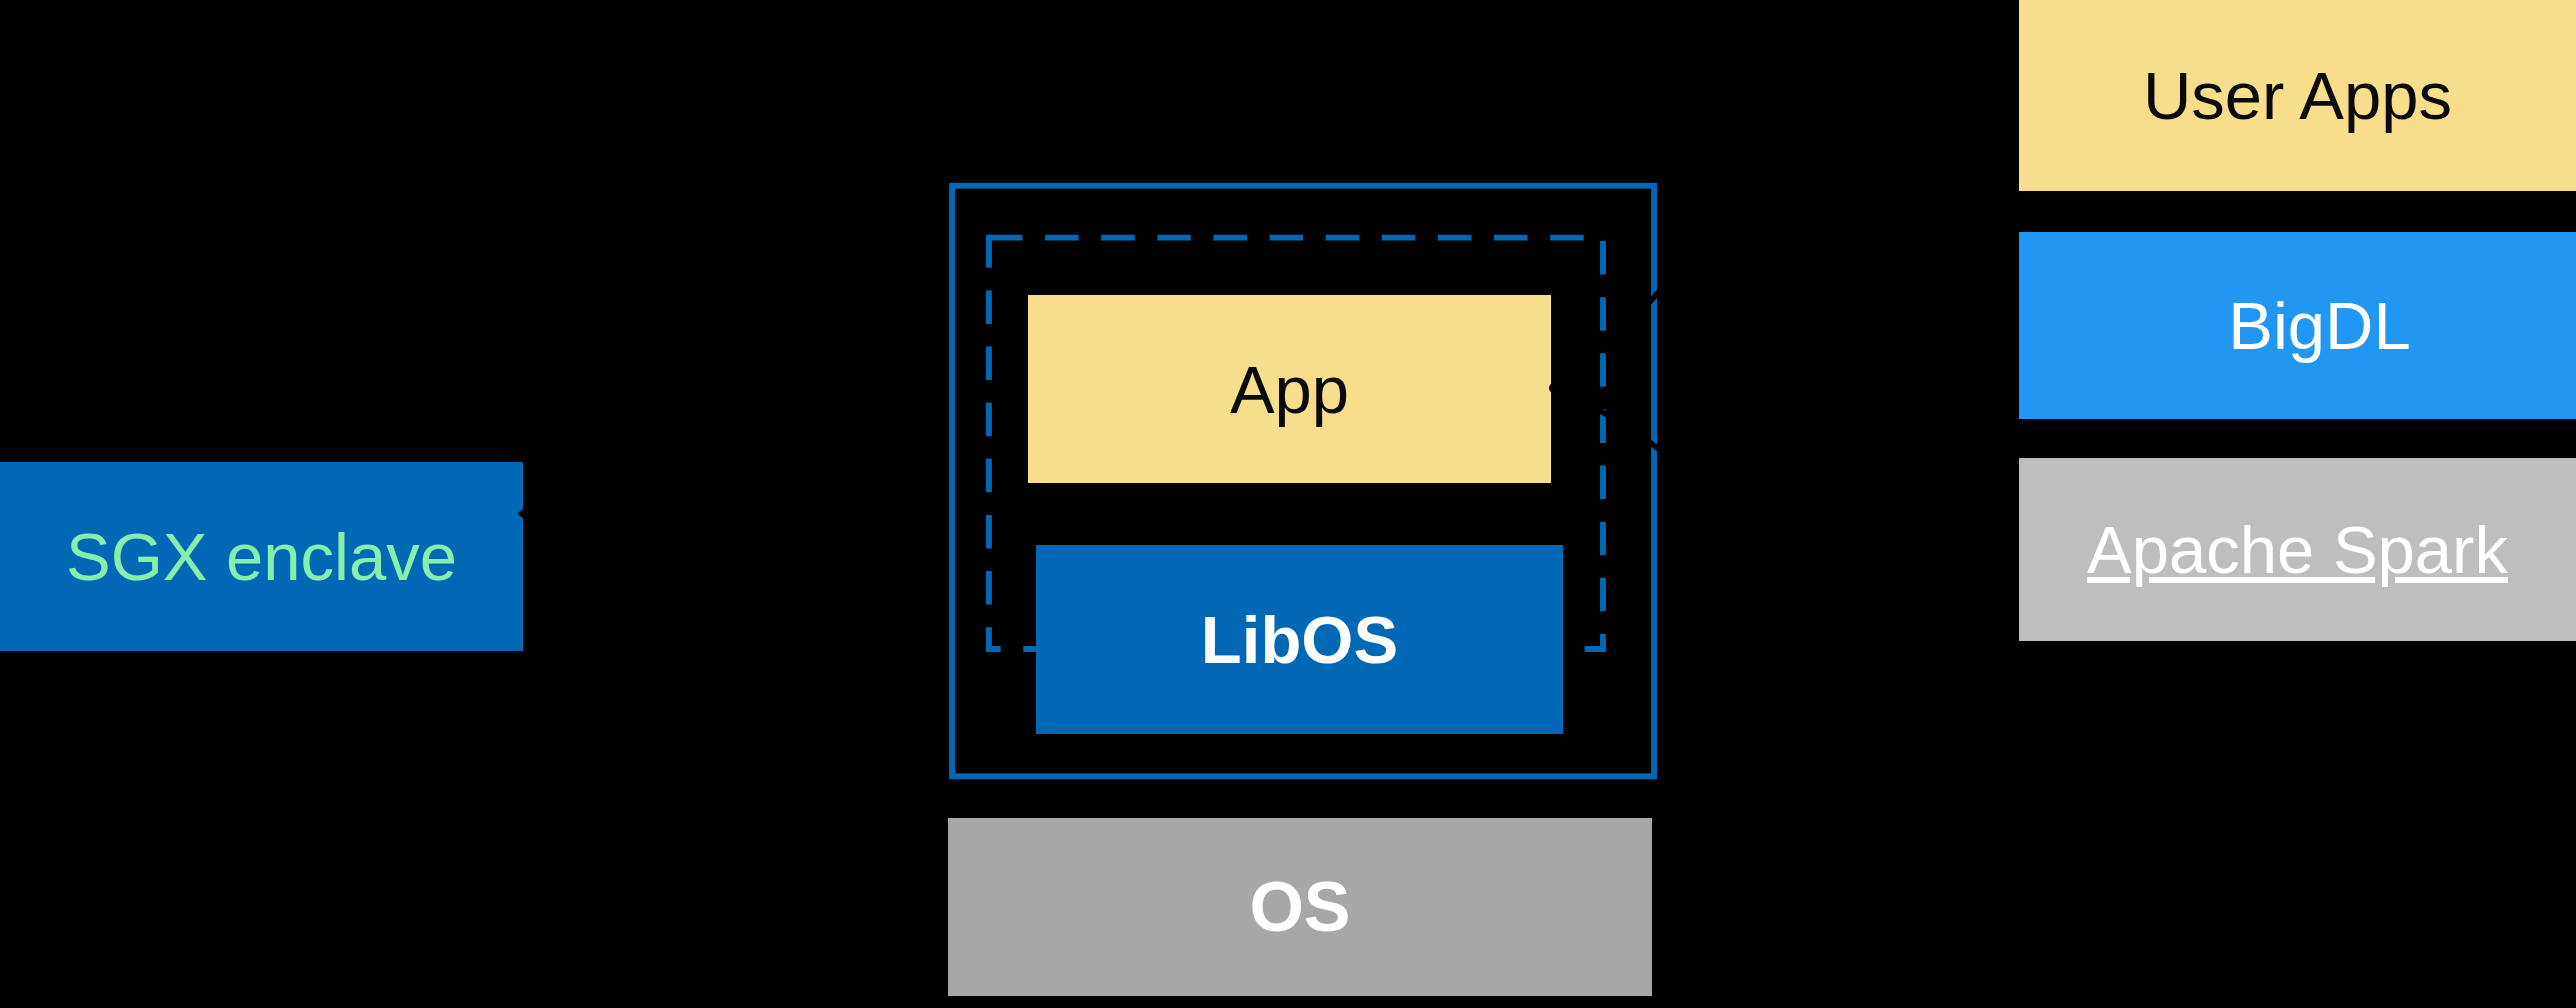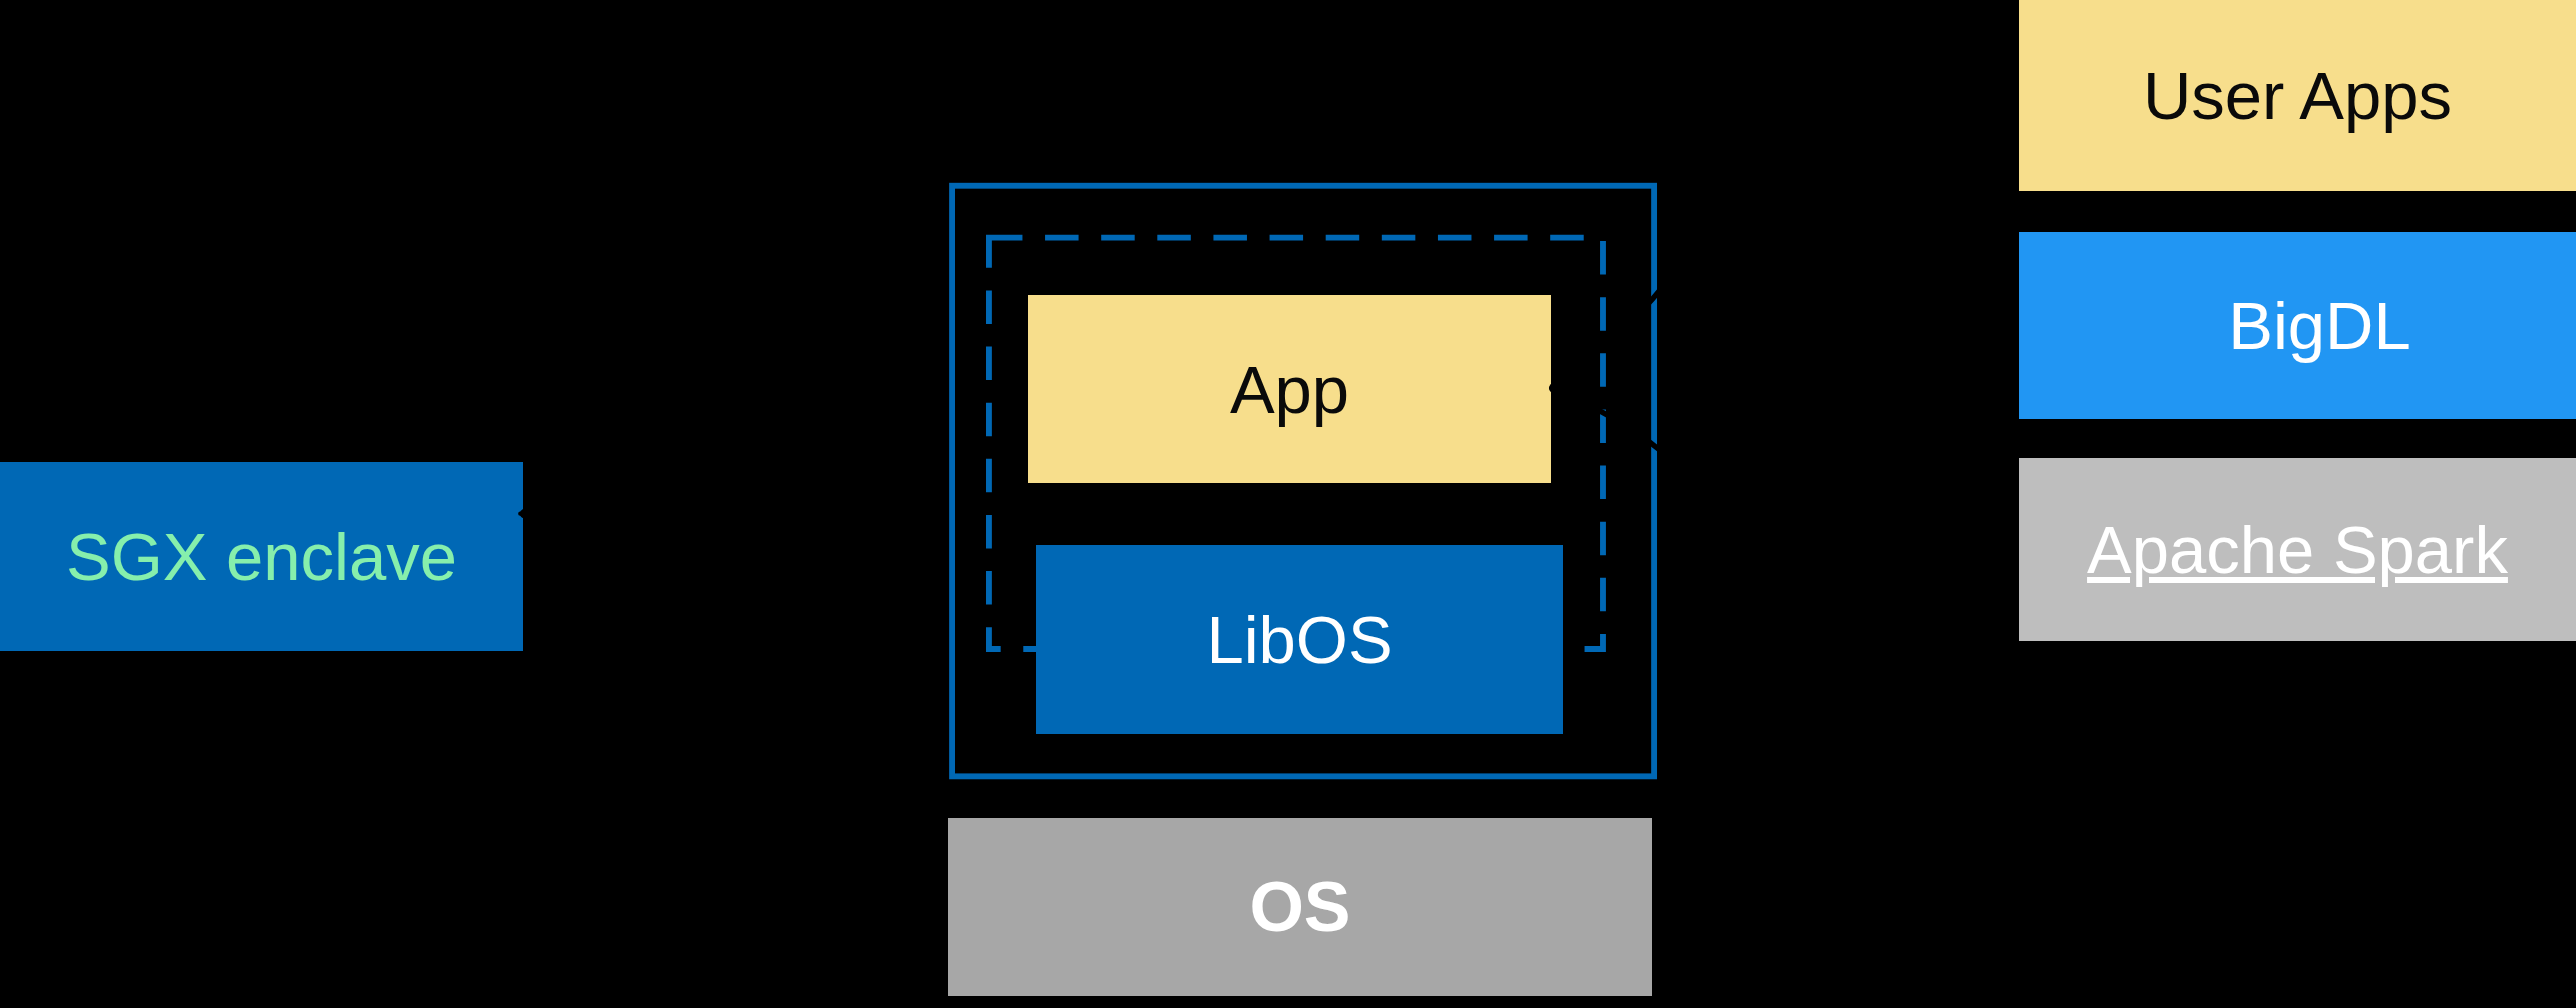--- a/index.html
+++ b/index.html
@@ -51,21 +51,21 @@
 </svg>
 
 <div class="box sgx-box" style="background-color: rgb(0, 104, 181);">
   <span>SGX enclave</span>
 </div>
 
 <div class="box app-box" style="background-color: rgb(247, 222, 140); text-align: right;">
   <span style="color:#0A0A0A">App</span>
 </div>
 
-<div class="box libos-box" style="background-color: rgb(0, 104, 181);">
+<div class="box libos-box" style="background-color: rgb(0, 104, 181); font-weight: bold;">
   <span>LibOS</span>
 </div>
 
 <div class="box os-box" style="background-color: rgb(167, 167, 167);">
   <span>OS</span>
 </div>
 
 <div class="box userapps-box" style="background-color: rgb(247, 222, 140);">
   <span style="color:#0A0A0A">User Apps</span>
 </div>

